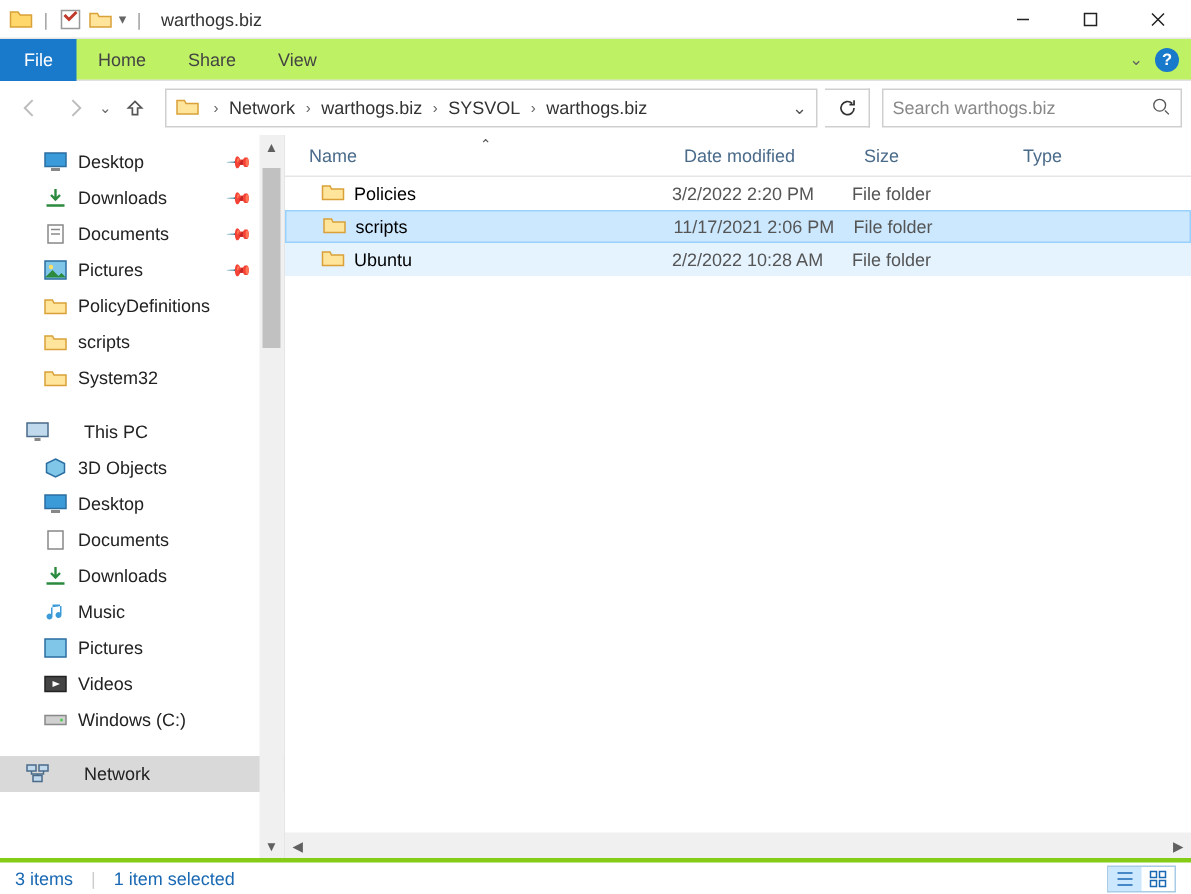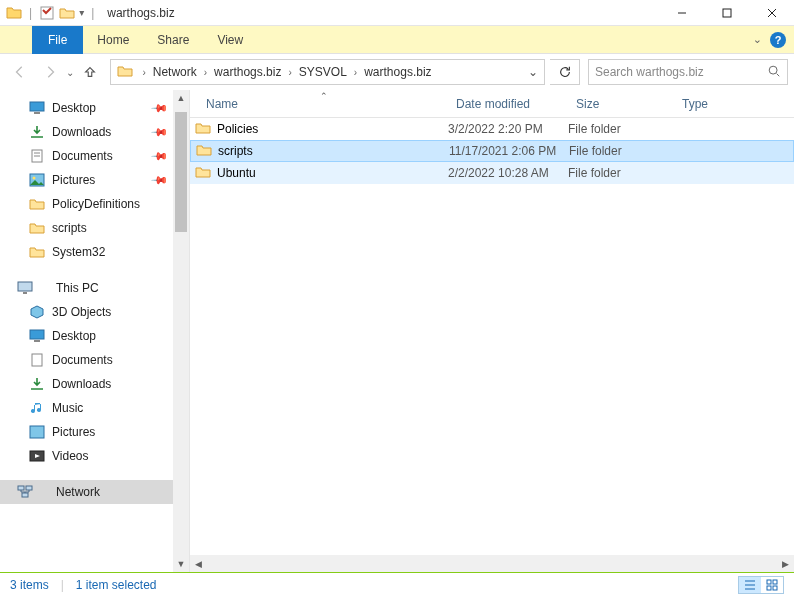--- a/index.html
+++ b/index.html
@@ -10,21 +10,21 @@
     .titlebar { display: flex; align-items: center; height: 26px; background: #fff; border-bottom: 1px solid #e5e5e5; }
     .titlebar-left { display: flex; align-items: center; gap: 4px; padding-left: 6px; }
     .qat-icon, .folder-icon-sm { width: 16px; height: 16px; display: inline-block; }
     .qat-divider { color: #a0a0a0; margin: 0 3px; }
     .title-text { margin-left: 6px; color: #333; }
     .window-controls { margin-left: auto; display: flex; }
     .win-btn { width: 45px; height: 26px; display: flex; align-items: center; justify-content: center; cursor: default; }
     .win-btn svg { width: 10px; height: 10px; }
 
     
-    .ribbon { display: flex; align-items: center; height: 28px; background: #fef9c3; border-bottom: 1px solid #e1e1e1; padding-left: 32px; }
+    .ribbon { display: flex; align-items: center; height: 28px; background: #bef264; border-bottom: 1px solid #e1e1e1; }
     .file-tab { background: #1979ca; color: #fff; padding: 0 16px; height: 28px; display: flex; align-items: center; font-size: 12px; }
     .ribbon-tab { padding: 0 14px; height: 28px; display: flex; align-items: center; color: #444; cursor: default; }
     .ribbon-right { margin-left: auto; display: flex; align-items: center; padding-right: 8px; gap: 8px; }
     .help-circle { width: 16px; height: 16px; border-radius: 50%; background: #1979ca; color: #fff; display: flex; align-items: center; justify-content: center; font-size: 11px; font-weight: bold; }
     .chev-ribbon { color: #666; font-size: 11px; }
 
     
     .navbar { display: flex; align-items: center; height: 36px; padding: 0 6px; gap: 2px; }
     .nav-btn { width: 28px; height: 28px; display: flex; align-items: center; justify-content: center; color: #555; cursor: default; }
     .nav-btn.disabled { color: #bcbcbc; }
@@ -67,33 +67,33 @@
     .col { padding: 0 8px; border-right: 1px solid transparent; display: flex; align-items: center; height: 100%; text-align: center; }
     .col-name { width: 258px; padding-left: 16px; }
     .col-date { width: 120px; }
     .col-type { width: 120px; }
     .col-size { flex: 1; }
     .sort-ind { margin: 0 auto; font-size: 9px; color: #555; position: absolute; left: 130px; top: 1px; }
     .rows { position: relative; }
     .row { display: flex; height: 22px; align-items: center; }
     .row.selected { background: #cce8ff; border: 1px solid #99d1ff; }
     .row.hover { background: #e5f3ff; }
-    .cell-name { width: 258px; padding-left: 5px; display: flex; align-items: center; gap: 6px; }
+    .cell-name { width: 258px; padding-left: 24px; display: flex; align-items: center; gap: 6px; }
     .cell-date { width: 120px; color: #555; }
     .cell-type { width: 120px; color: #555; }
     .cell-size { flex: 1; color: #555; }
     .folder-icon { width: 16px; height: 14px; }
 
     
     .h-scrollbar { height: 17px; background: #f0f0f0; display: flex; align-items: center; position: absolute; bottom: 0; left: 0; right: 0; }
     .h-scroll-btn { width: 17px; height: 17px; display: flex; align-items: center; justify-content: center; color: #606060; font-size: 9px; }
     .h-scroll-track { flex: 1; height: 17px; position: relative; }
 
     
-    .statusbar { height: 24px; border-top: 1px solid #84cc16; display: flex; align-items: center; padding: 0 10px; font-size: 12px; color: #1968b3; }
+    .statusbar { height: 24px; border-top: 3px solid #84cc16; display: flex; align-items: center; padding: 0 10px; font-size: 12px; color: #1968b3; }
     .status-seg { padding-right: 12px; }
     .status-divider { color: #ccc; padding-right: 12px; }
     .view-toggles { margin-left: auto; display: flex; border: 1px solid #a8cbe6; height: 18px; }
     .vt-btn { width: 22px; display: flex; align-items: center; justify-content: center; }
     .vt-btn.active { background: #cce8ff; }
 
     
     .ico-folder { display: inline-block; }
   </style>
 </head>
@@ -337,20 +337,29 @@
         <span class="label">Pictures</span>
       </div>
       <div class="tree-item level-2">
         <span class="icon">
             <svg width="16" height="14" viewBox="0 0 16 14">
               <rect x="1" y="2" width="14" height="10" fill="#444" stroke="#222"></rect>
               <path d="M6 5l5 2-5 2z" fill="#fff"></path>
             </svg>
           </span>
         <span class="label">Videos</span>
+      </div>
+      <div class="tree-item level-2">
+        <span class="icon">
+            <svg width="16" height="14" viewBox="0 0 16 14">
+              <rect x="1" y="4" width="14" height="6" fill="#d0d0d0" stroke="#888"></rect>
+              <circle cx="12" cy="7" r="1" fill="#5c5"></circle>
+            </svg>
+          </span>
+        <span class="label">Windows (C:)</span>
       </div>
 
       <div class="tree-sep"></div>
 
       <div class="tree-item level-1 selected">
         <span class="icon">
             <svg width="16" height="14" viewBox="0 0 16 14">
               <rect x="1" y="1" width="6" height="4" fill="#c1d9ec" stroke="#4a6b8a"></rect>
               <rect x="9" y="1" width="6" height="4" fill="#c1d9ec" stroke="#4a6b8a"></rect>
               <rect x="5" y="8" width="6" height="4" fill="#c1d9ec" stroke="#4a6b8a"></rect>

